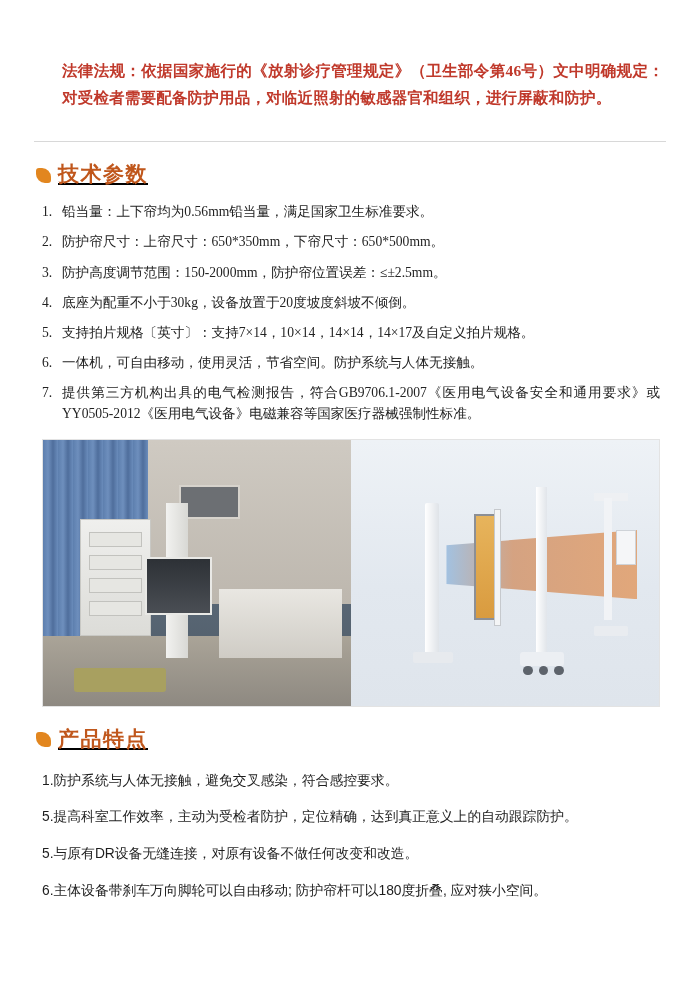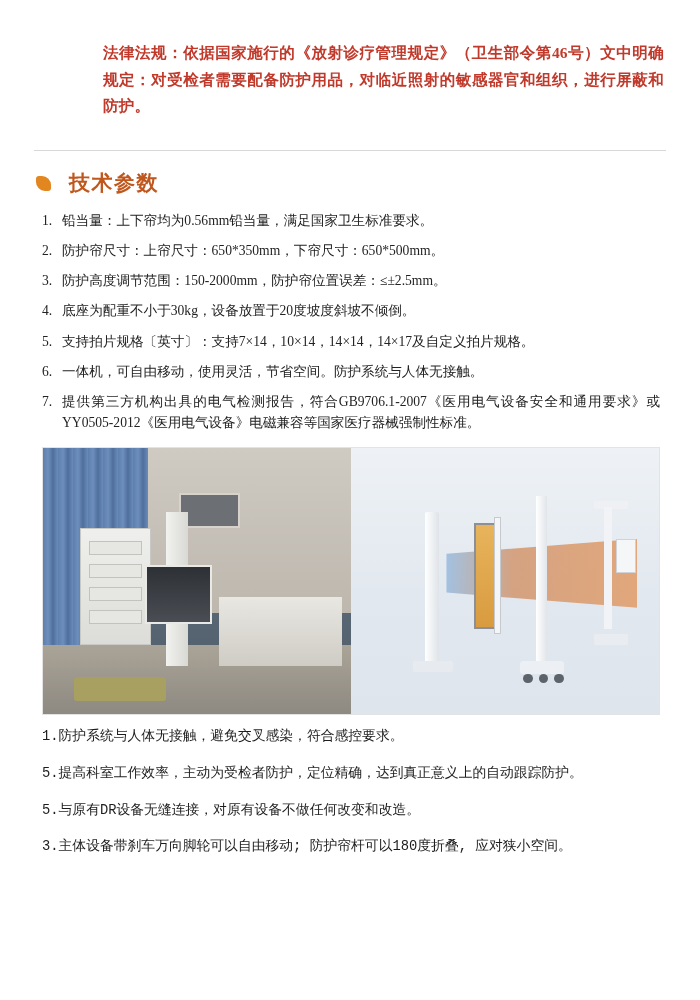--- a/index.html
+++ b/index.html
@@ -14,44 +14,44 @@
   .page {
     position: relative;
     width: 700px;
     height: 1000px;
     background: #ffffff;
     overflow: hidden;
   }
 
   
   .legal-block {
-    padding: 40px 36px 14px 62px;
-    margin-left: 41px;
+    padding: 58px 36px 14px 62px;
   }
   .legal-text {
     color: #c0392b;
     font-size: 15.5px;
     line-height: 1.72;
     letter-spacing: 0.2px;
     font-weight: 700;
     text-align: justify;
     font-family: "Liberation Serif", "DejaVu Serif", serif;
   }
   .legal-divider {
     margin: 16px 34px 0 34px;
     height: 1px;
     background: #d8d8d8;
   }
 
   
   .section-head {
     display: flex;
     align-items: center;
-    gap: 18px;
+    gap: 7px;
     padding: 18px 0 6px 36px;
+    text-decoration: underline;
   }
   .diamond-icon {
     width: 15px;
     height: 15px;
     background: #e2861f;
     border-radius: 3px 9px 3px 9px;
     transform: rotate(0deg);
     flex: 0 0 auto;
     position: relative;
     top: 1px;
@@ -214,21 +214,21 @@
 
   
   .feature-list {
     padding: 12px 40px 0 42px;
   }
   .feature-item {
     font-size: 13.8px;
     line-height: 1.5;
     color: #1d1d1d;
     margin-bottom: 16px;
-    font-family: Liberation Mono, monospace;
+    font-family: Liberation Sans, sans-serif;
     text-align: justify;
   }
 </style>
 </head>
 <body>
 
 <div class="page">
 
   <div class="legal-block">
     <div class="legal-text">法律法规：依据国家施行的《放射诊疗管理规定》（卫生部令第46号）文中明确规定：对受检者需要配备防护用品，对临近照射的敏感器官和组织，进行屏蔽和防护。</div>
@@ -299,21 +299,25 @@
       <div class="dg-wheel" style="left:56%"></div>
       <div class="dg-wheel" style="left:61%"></div>
       <div class="dg-wheel" style="left:66%"></div>
       <div class="dg-arm-top"></div>
       <div class="dg-arm"></div>
       <div class="dg-det"></div>
       <div class="dg-arm-base"></div>
     </div>
   </div>
 
+  <div class="section-head">
+    <span class="diamond-icon"></span>
+    <span class="section-title">产品特点</span>
+  </div>
 
   <div class="feature-list">
     <div class="feature-item">1.防护系统与人体无接触，避免交叉感染，符合感控要求。</div>
     <div class="feature-item">5.提高科室工作效率，主动为受检者防护，定位精确，达到真正意义上的自动跟踪防护。</div>
     <div class="feature-item">5.与原有DR设备无缝连接，对原有设备不做任何改变和改造。</div>
-    <div class="feature-item">3.主体设备带刹车万向脚轮可以自由移动; 防护帘杆可以180度折叠, 应对狭小空间。</div>
+    <div class="feature-item">6.主体设备带刹车万向脚轮可以自由移动; 防护帘杆可以180度折叠, 应对狭小空间。</div>
   </div>
 
 </div>
 
 </body></html>

